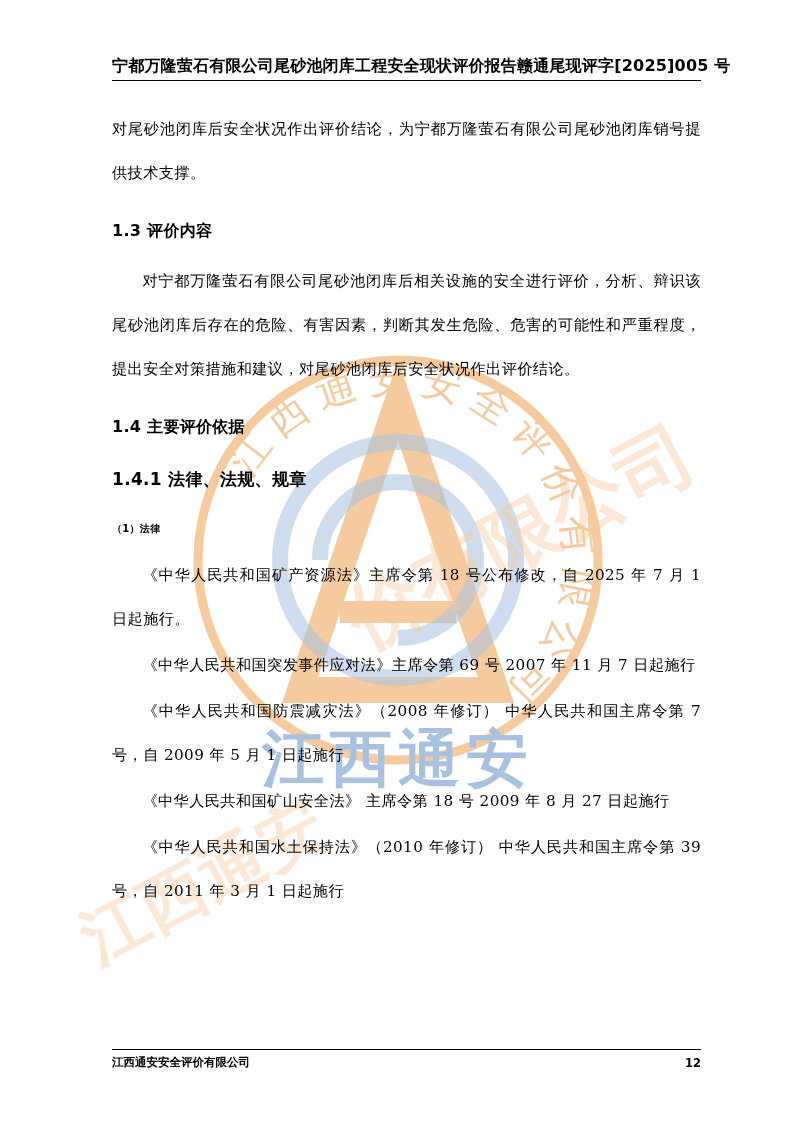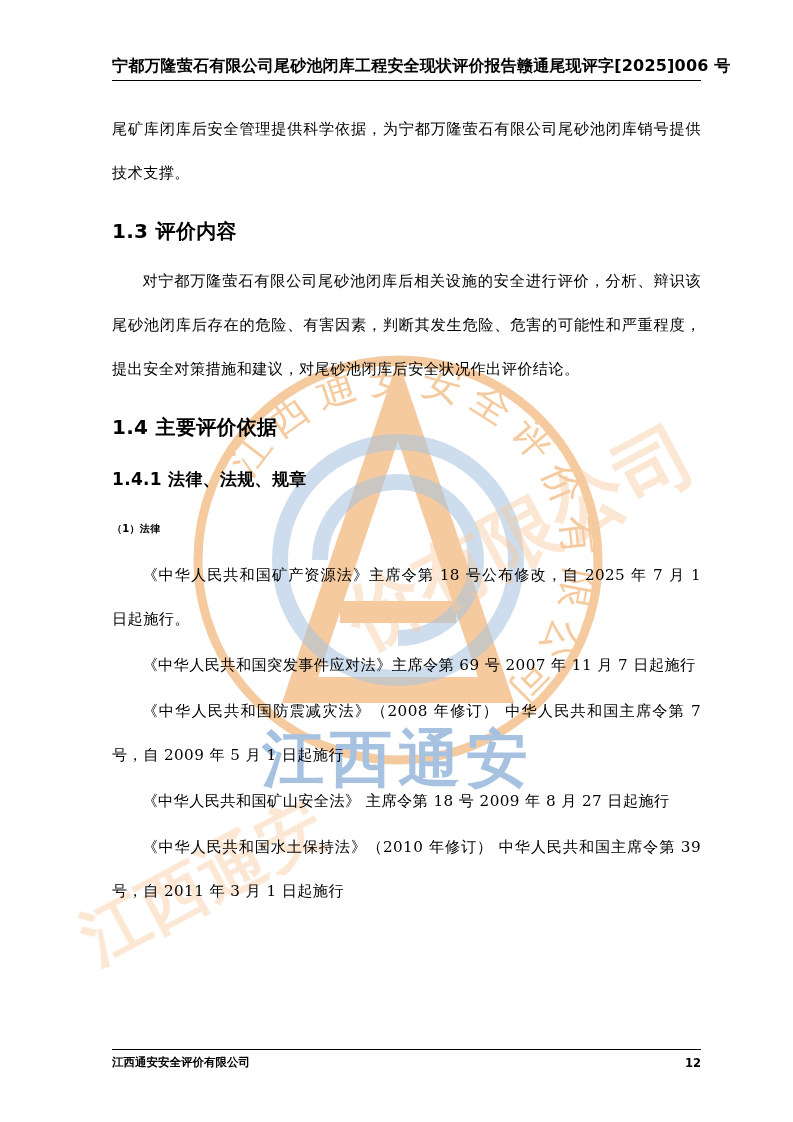--- a/index.html
+++ b/index.html
@@ -64,21 +64,21 @@
     font-size: 15.2px;
     line-height: 44px;
     text-align: justify;
     letter-spacing: 0.4px;
   }
 
   p.indent { text-indent: 2em; }
 
   h2.sec {
     margin: 14px 0 6px 0;
-    font-size: 20px;
+    font-size: 16px;
     line-height: 44px;
     font-weight: bold;
     font-family: "DejaVu Sans", "Liberation Sans", sans-serif;
     letter-spacing: 0.3px;
   }
   h3.sec {
     margin: 8px 0 4px 0;
     font-size: 17px;
     line-height: 44px;
     font-weight: bold;
@@ -138,26 +138,26 @@
 
       <text x="398" y="780" text-anchor="middle" font-family="DejaVu Sans, Liberation Sans, sans-serif" font-size="62" font-weight="bold" fill="#2E6FB7" letter-spacing="6">江西通安</text>
 
       <text x="700" y="470" text-anchor="end" font-family="DejaVu Sans, Liberation Sans, sans-serif" font-size="76" font-weight="bold" fill="#E8821A" opacity="0.45" transform="rotate(-28 700 470)">价有限公司</text>
       <text x="330" y="840" text-anchor="end" font-family="DejaVu Sans, Liberation Sans, sans-serif" font-size="66" font-weight="bold" fill="#E8821A" opacity="0.45" transform="rotate(-28 330 840)">江西通安</text>
     </g>
   </svg>
 
   <div class="header">
     <span class="header-left">宁都万隆萤石有限公司尾砂池闭库工程安全现状评价报告</span>
-    <span class="header-right">赣通尾现评字[2025]006 号</span>
+    <span class="header-right">赣通尾现评字[2025]005 号</span>
   </div>
 
   <div class="content">
 
-    <p>尾矿库闭库后安全管理提供科学依据，为宁都万隆萤石有限公司尾砂池闭库销号提供技术支撑。</p>
+    <p>对尾砂池闭库后安全状况作出评价结论，为宁都万隆萤石有限公司尾砂池闭库销号提供技术支撑。</p>
 
     <h2 class="sec">1.3 评价内容</h2>
 
     <p class="indent">对宁都万隆萤石有限公司尾砂池闭库后相关设施的安全进行评价，分析、辩识该尾砂池闭库后存在的危险、有害因素，判断其发生危险、危害的可能性和严重程度，提出安全对策措施和建议，对尾砂池闭库后安全状况作出评价结论。</p>
 
     <h2 class="sec">1.4 主要评价依据</h2>
 
     <h3 class="sec">1.4.1 法律、法规、规章</h3>
 
     <h4 class="sec">（1）法律</h4>

